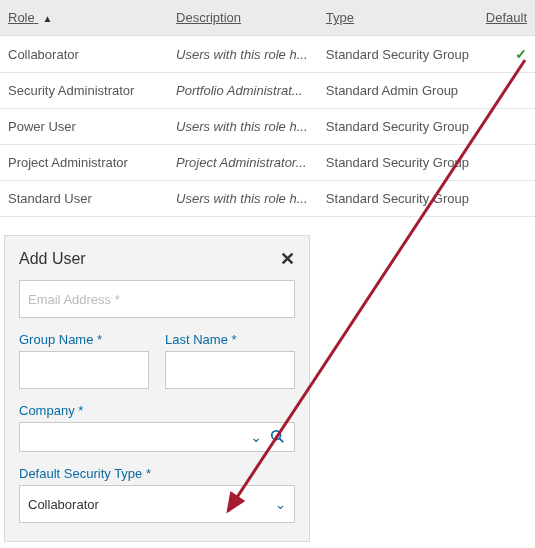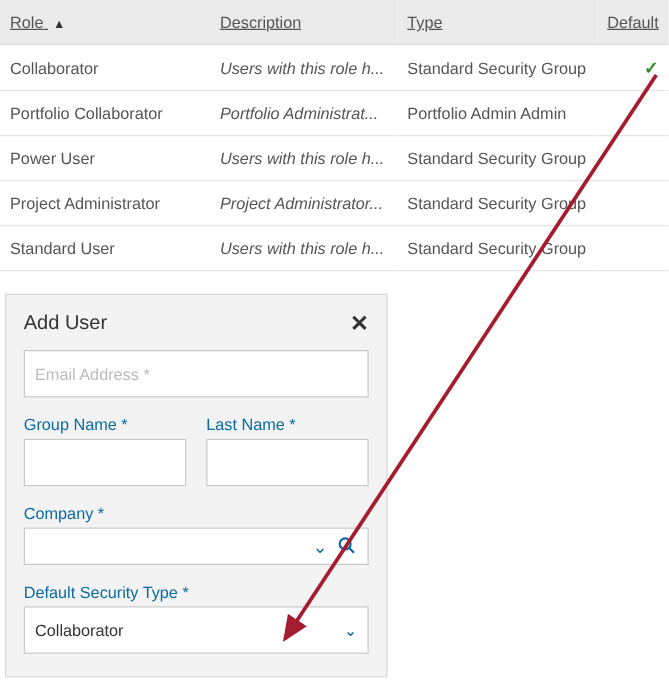--- a/index.html
+++ b/index.html
@@ -125,23 +125,23 @@
     </tr>
   </thead>
   <tbody id="roles-body">
       <tr>
         <td class="col-role">Collaborator</td>
         <td class="col-desc">Users with this role h...</td>
         <td class="col-type">Standard Security Group</td>
         <td class="col-def"><span class="checkmark">✓</span></td>
       </tr>
       <tr>
-        <td class="col-role">Portfolio Collaborator</td>
+        <td class="col-role">Security Administrator</td>
         <td class="col-desc">Portfolio Administrat...</td>
-        <td class="col-type">Portfolio Admin Admin</td>
+        <td class="col-type">Standard Admin Group</td>
         <td class="col-def"></td>
       </tr>
       <tr>
         <td class="col-role">Power User</td>
         <td class="col-desc">Users with this role h...</td>
         <td class="col-type">Standard Security Group</td>
         <td class="col-def"></td>
       </tr>
       <tr>
         <td class="col-role">Project Administrator</td>

